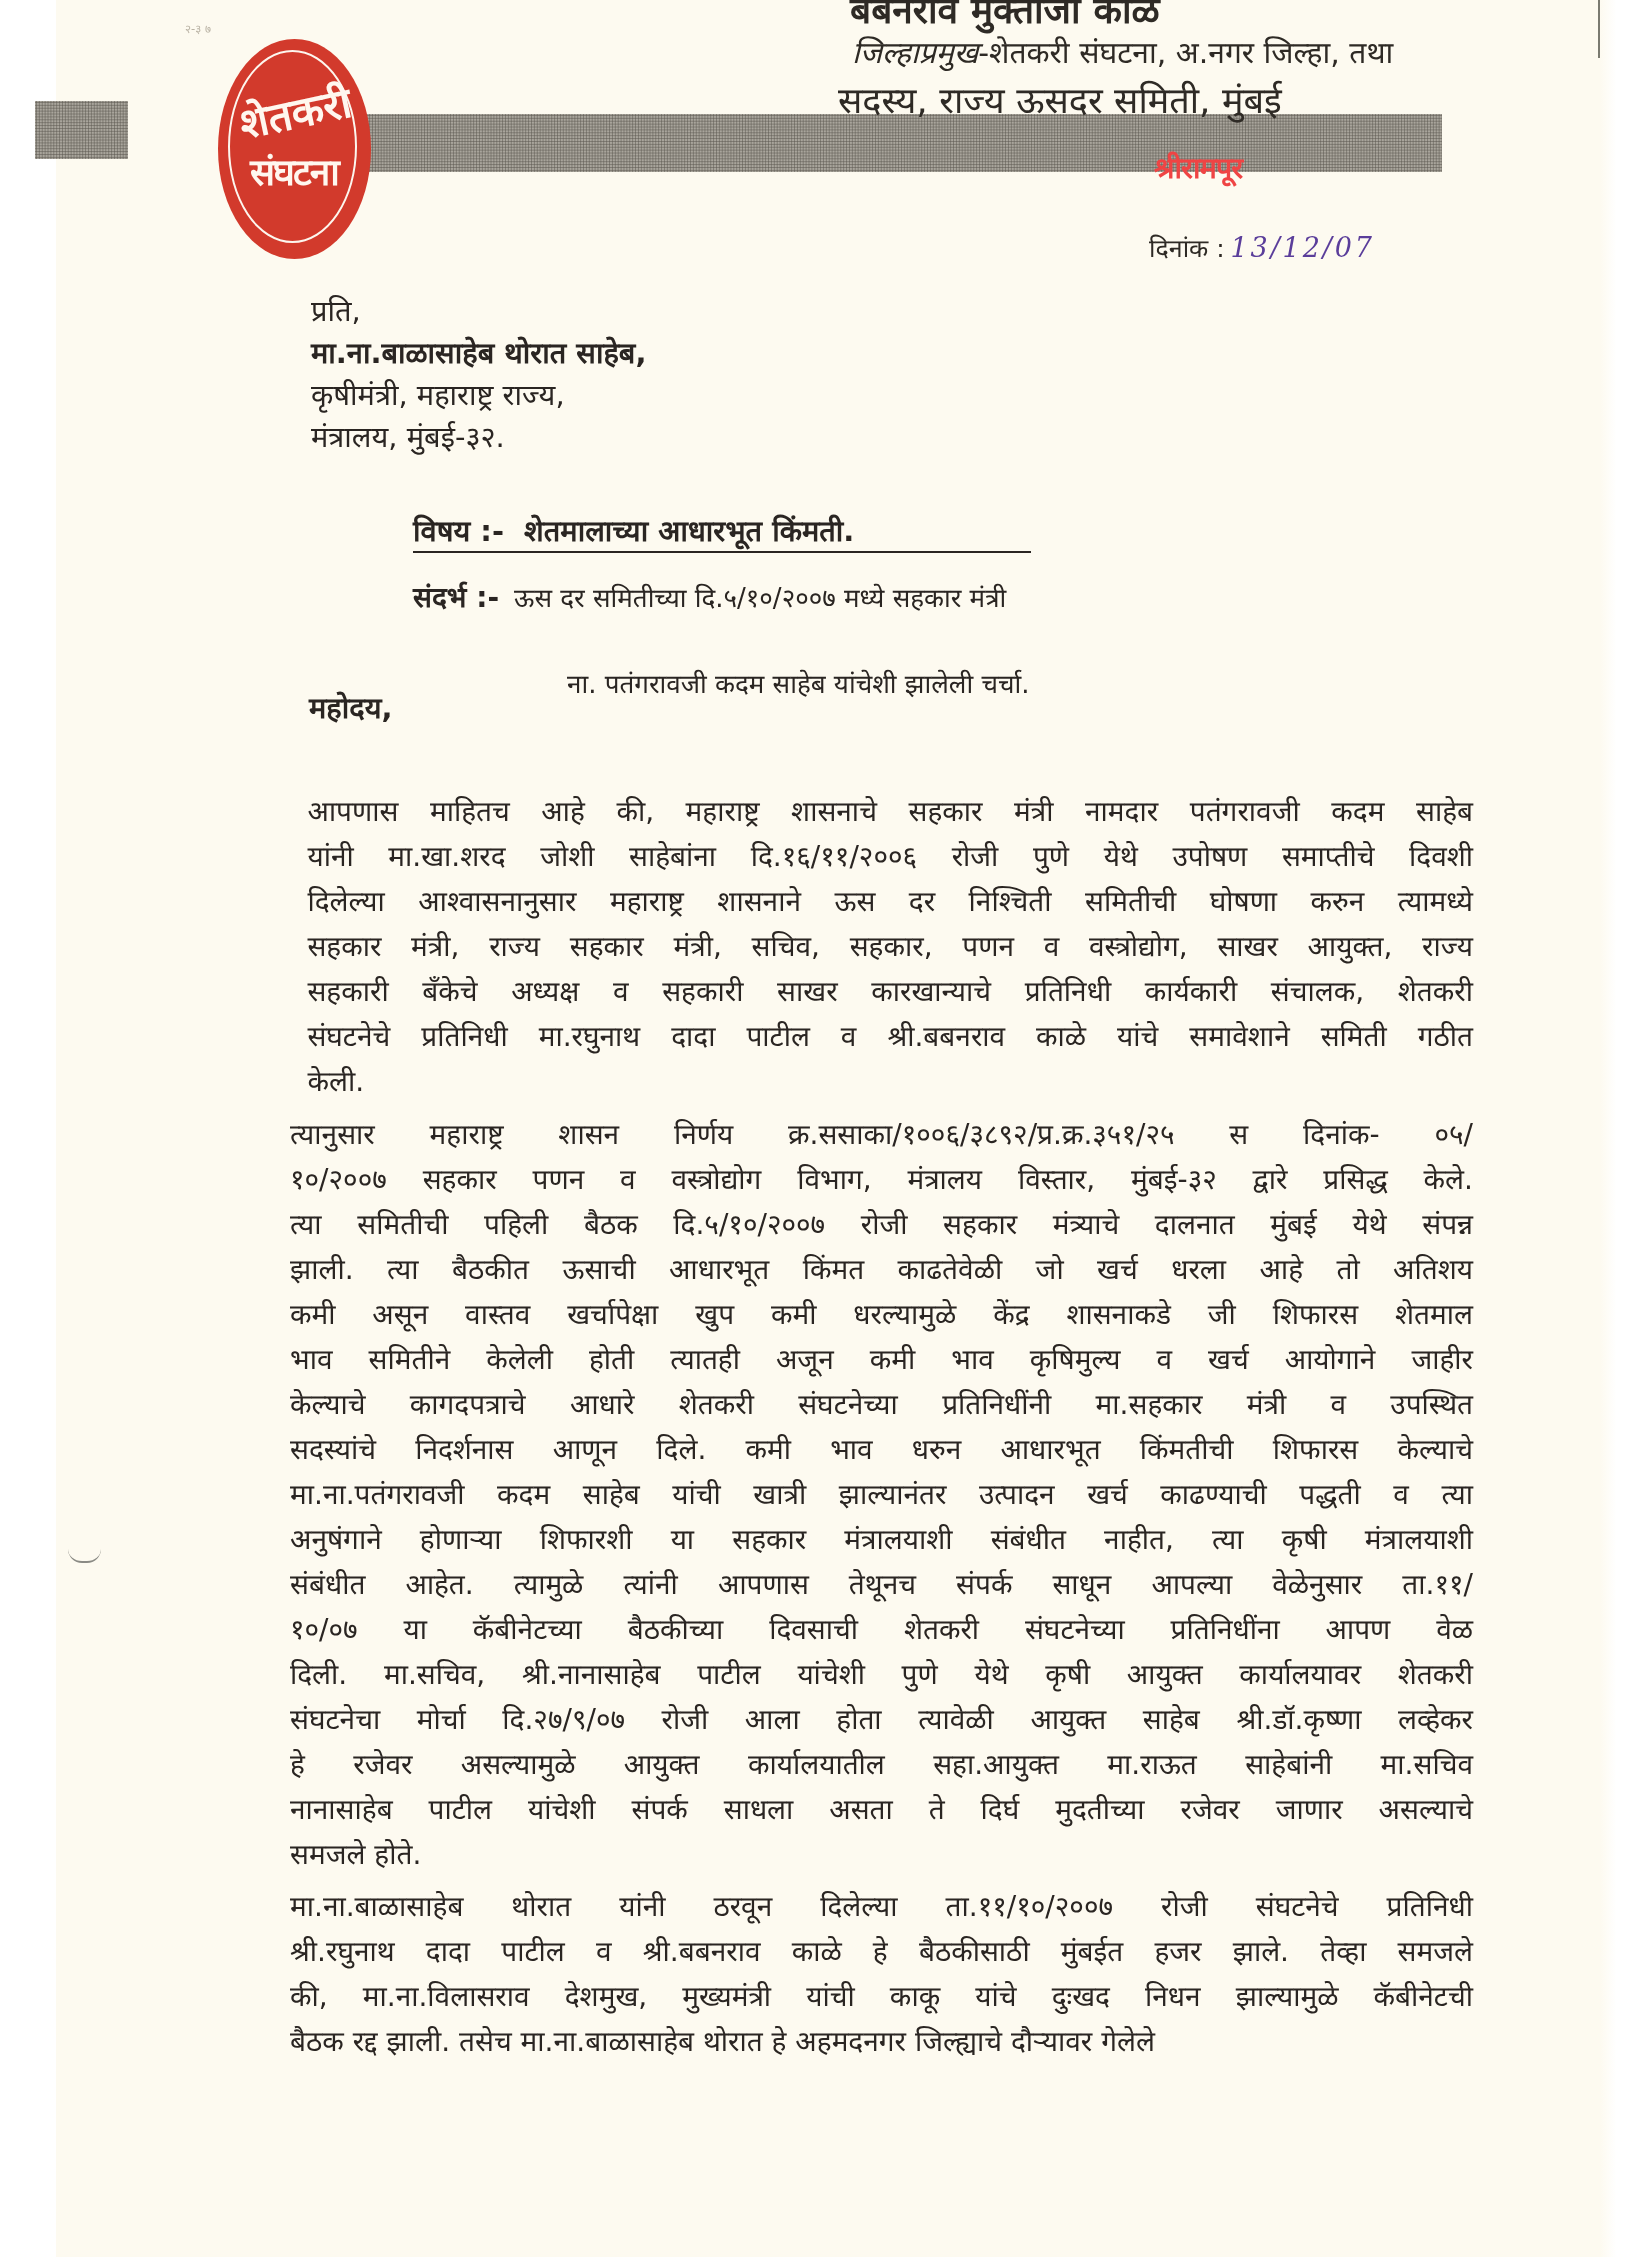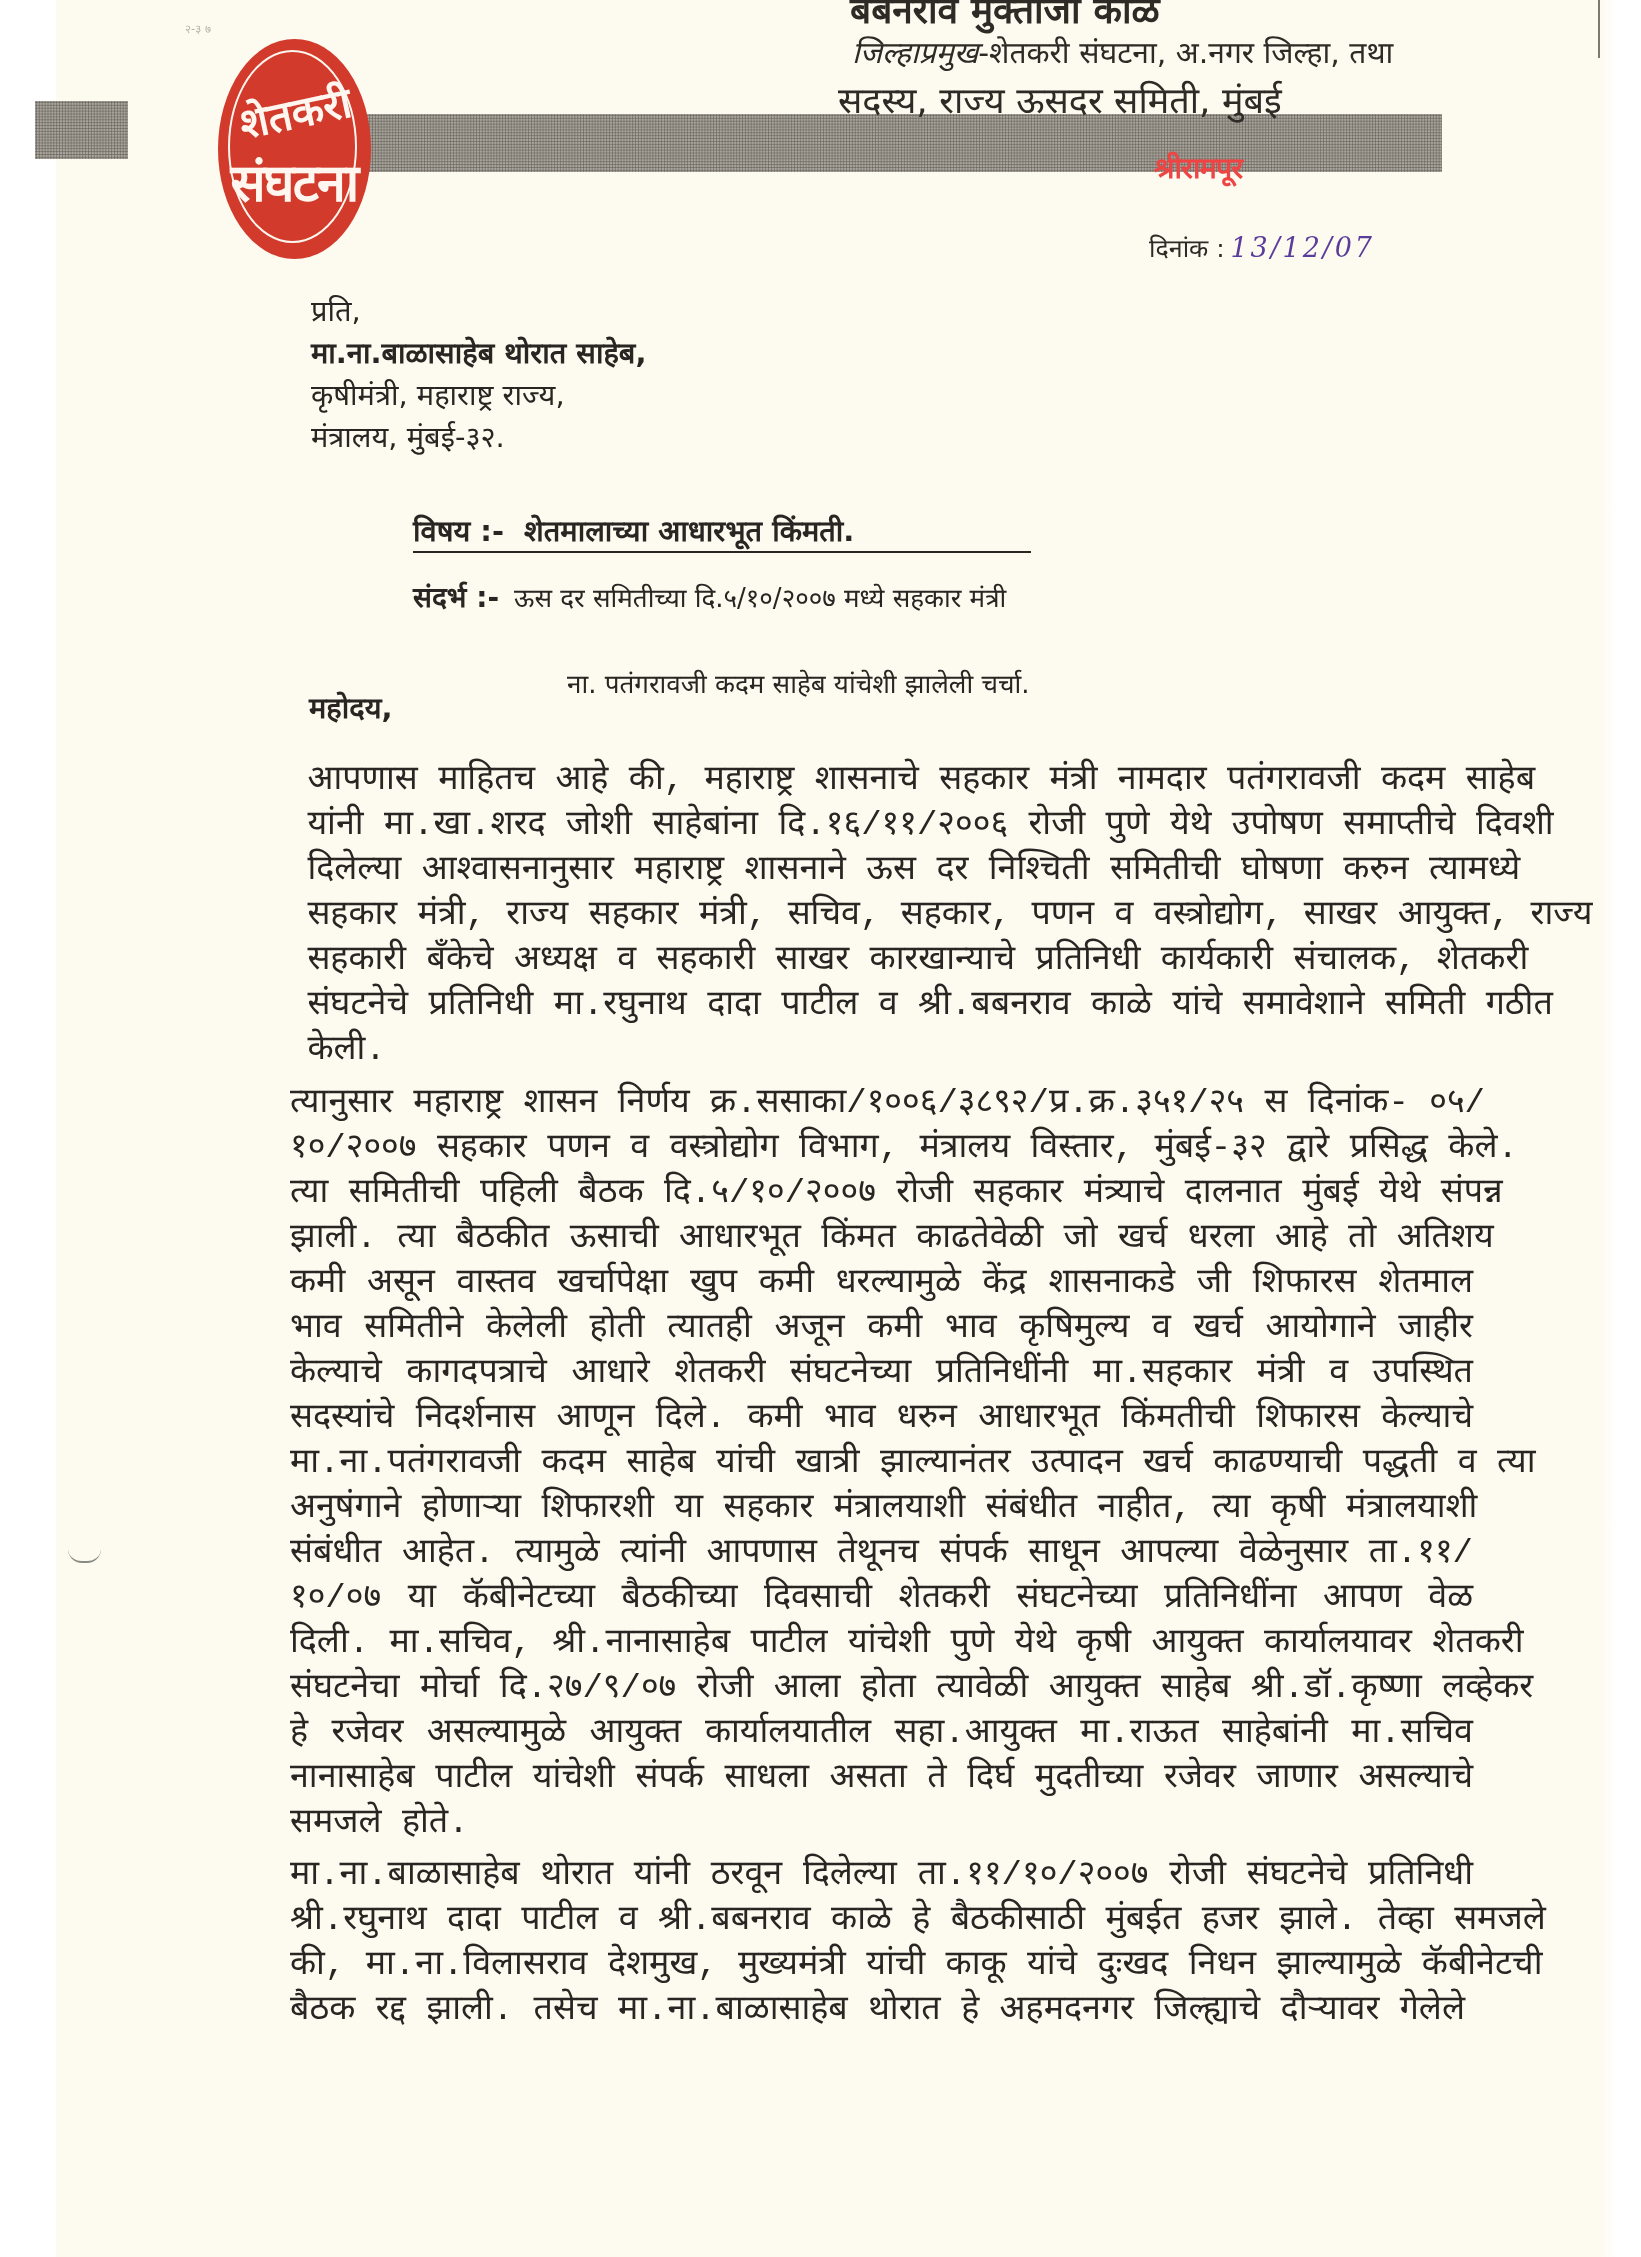--- a/index.html
+++ b/index.html
@@ -45,21 +45,21 @@
     border-radius: 50%;
     border: 2.9px solid #fdf6ee;
     box-sizing: border-box;
   }
   .logo-text1 {
     position: absolute; left: 237px; top: 83px; width: 116px; text-align: center;
     font-size: 42px; font-weight: bold; color: #fff7ef; transform: rotate(-12deg);
   }
   .logo-text2 {
     position: absolute; left: 224px; top: 145px; width: 140px; text-align: center;
-    font-size: 52px; font-weight: bold; color: #fff7ef; letter-spacing: -1.9px;
+    font-size: 37px; font-weight: bold; color: #fff7ef; letter-spacing: -1.9px;
   }
   .hdr-name {
     position: absolute; left: 850px; top: -17.4px;
     font-size: 37px; font-weight: bold; color: #2e2a25;
   }
   .hdr-line1 {
     position: absolute; left: 852px; top: 31px; font-size: 30px; color: #2e2a25;
   }
   .hdr-line1 i { font-style: italic; }
   .hdr-line2 {
@@ -83,22 +83,22 @@
   .subject .lbl { display: inline-block; width: 101px; }
   .ref {
     position: absolute; left: 413px; top: 577px; font-size: 26px; line-height: 42px;
   }
   .ref .lbl { display: inline-block; width: 101px; font-weight: bold; font-size: 28px; }
   .ref .line2 { padding-left: 154px; margin-top: 44px; }
   .salute {
     position: absolute; left: 309px; top: 687px; font-size: 29px; font-weight: bold;
   }
   .body-text {
-    position: absolute; left: 290px; top: 758px; width: 1183px;
-    font-size: 34px; line-height: 45px; text-align: justify; font-family: Liberation Mono, monospace;
+    position: absolute; left: 290px; top: 789px; width: 1183px;
+    font-size: 28px; line-height: 45px; text-align: justify;
   }
   .body-text p { margin: 0 0 7.7px 0; }
   .body-text .l { display: block; white-space: nowrap; text-align-last: justify; }
   .body-text .last { text-align-last: left; }
   .p1 { padding-left: 17.4px; }
   .margin-mark {
     position: absolute; left: 68px; top: 1549px; width: 33px; height: 11.6px;
     border-bottom: 2.9px solid #8a8a84; border-radius: 0 0 39px 39px;
   }
   .corner-mark {

